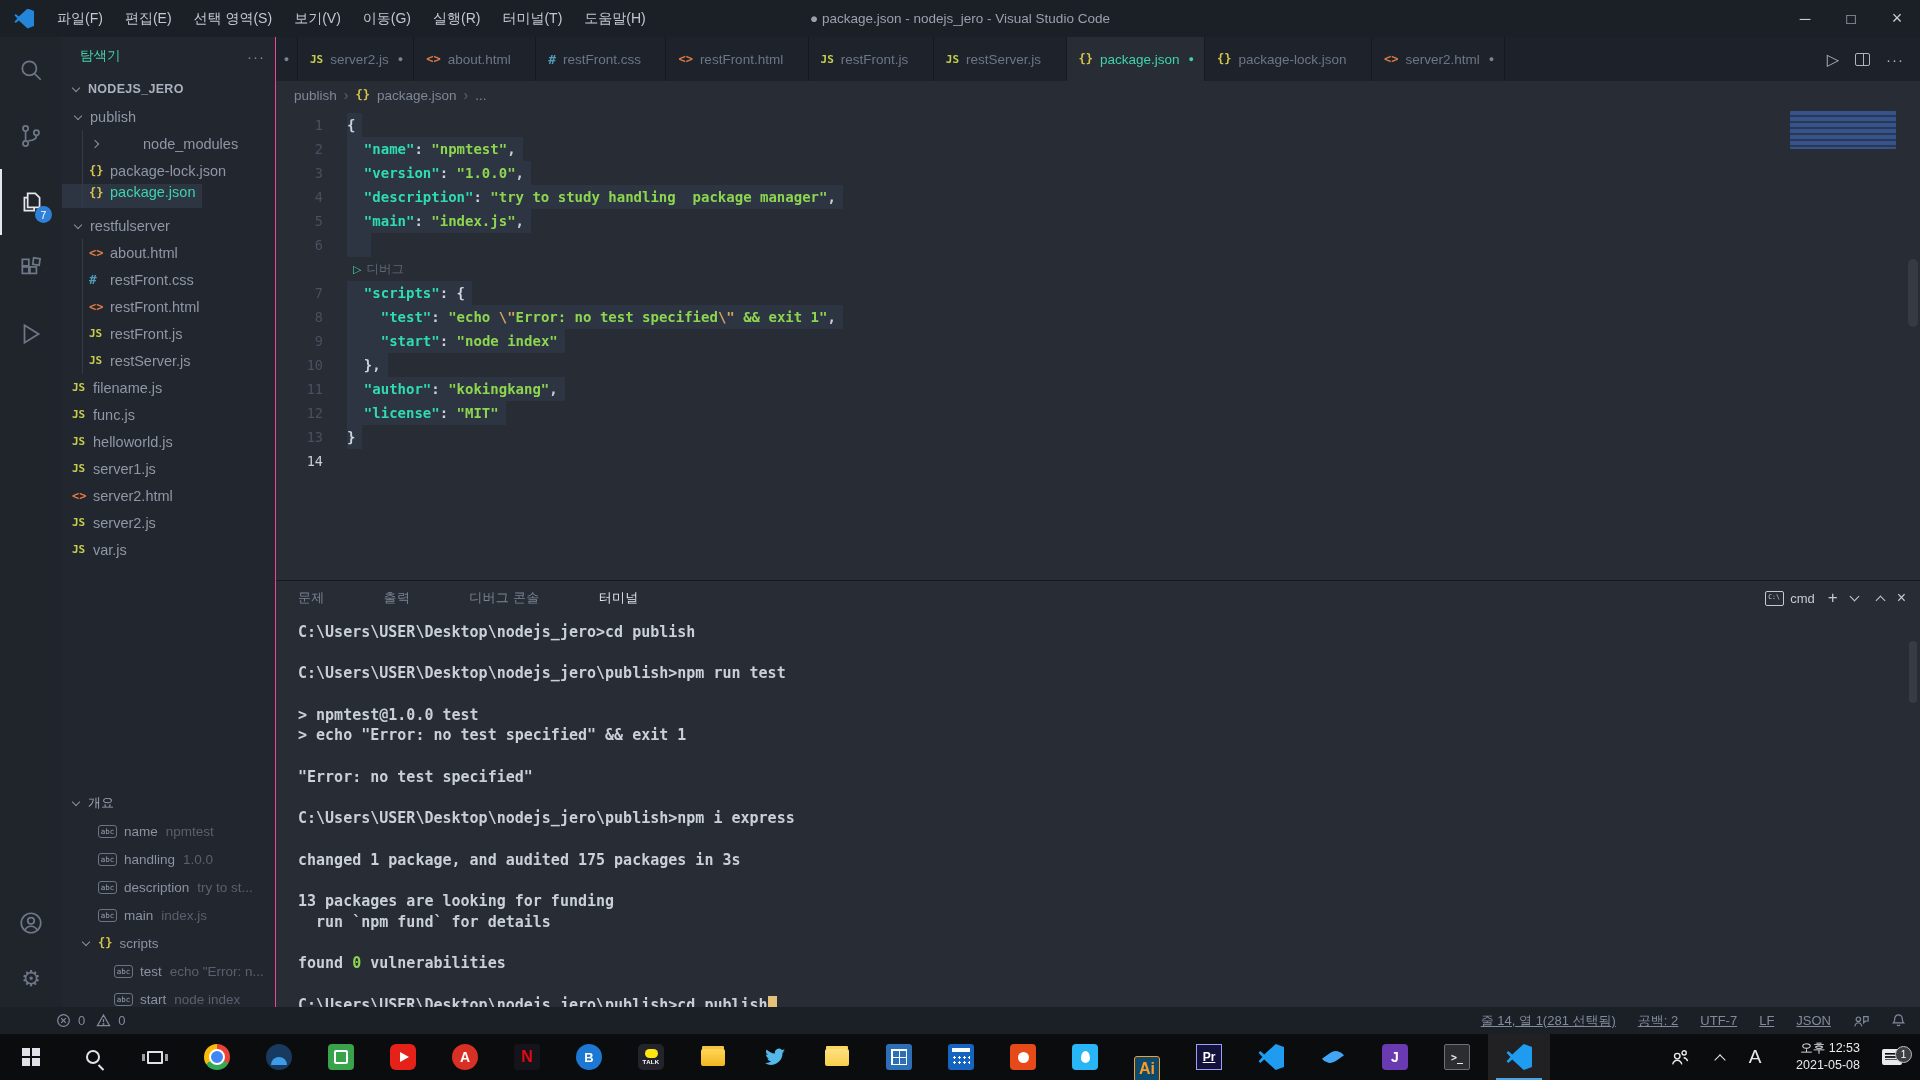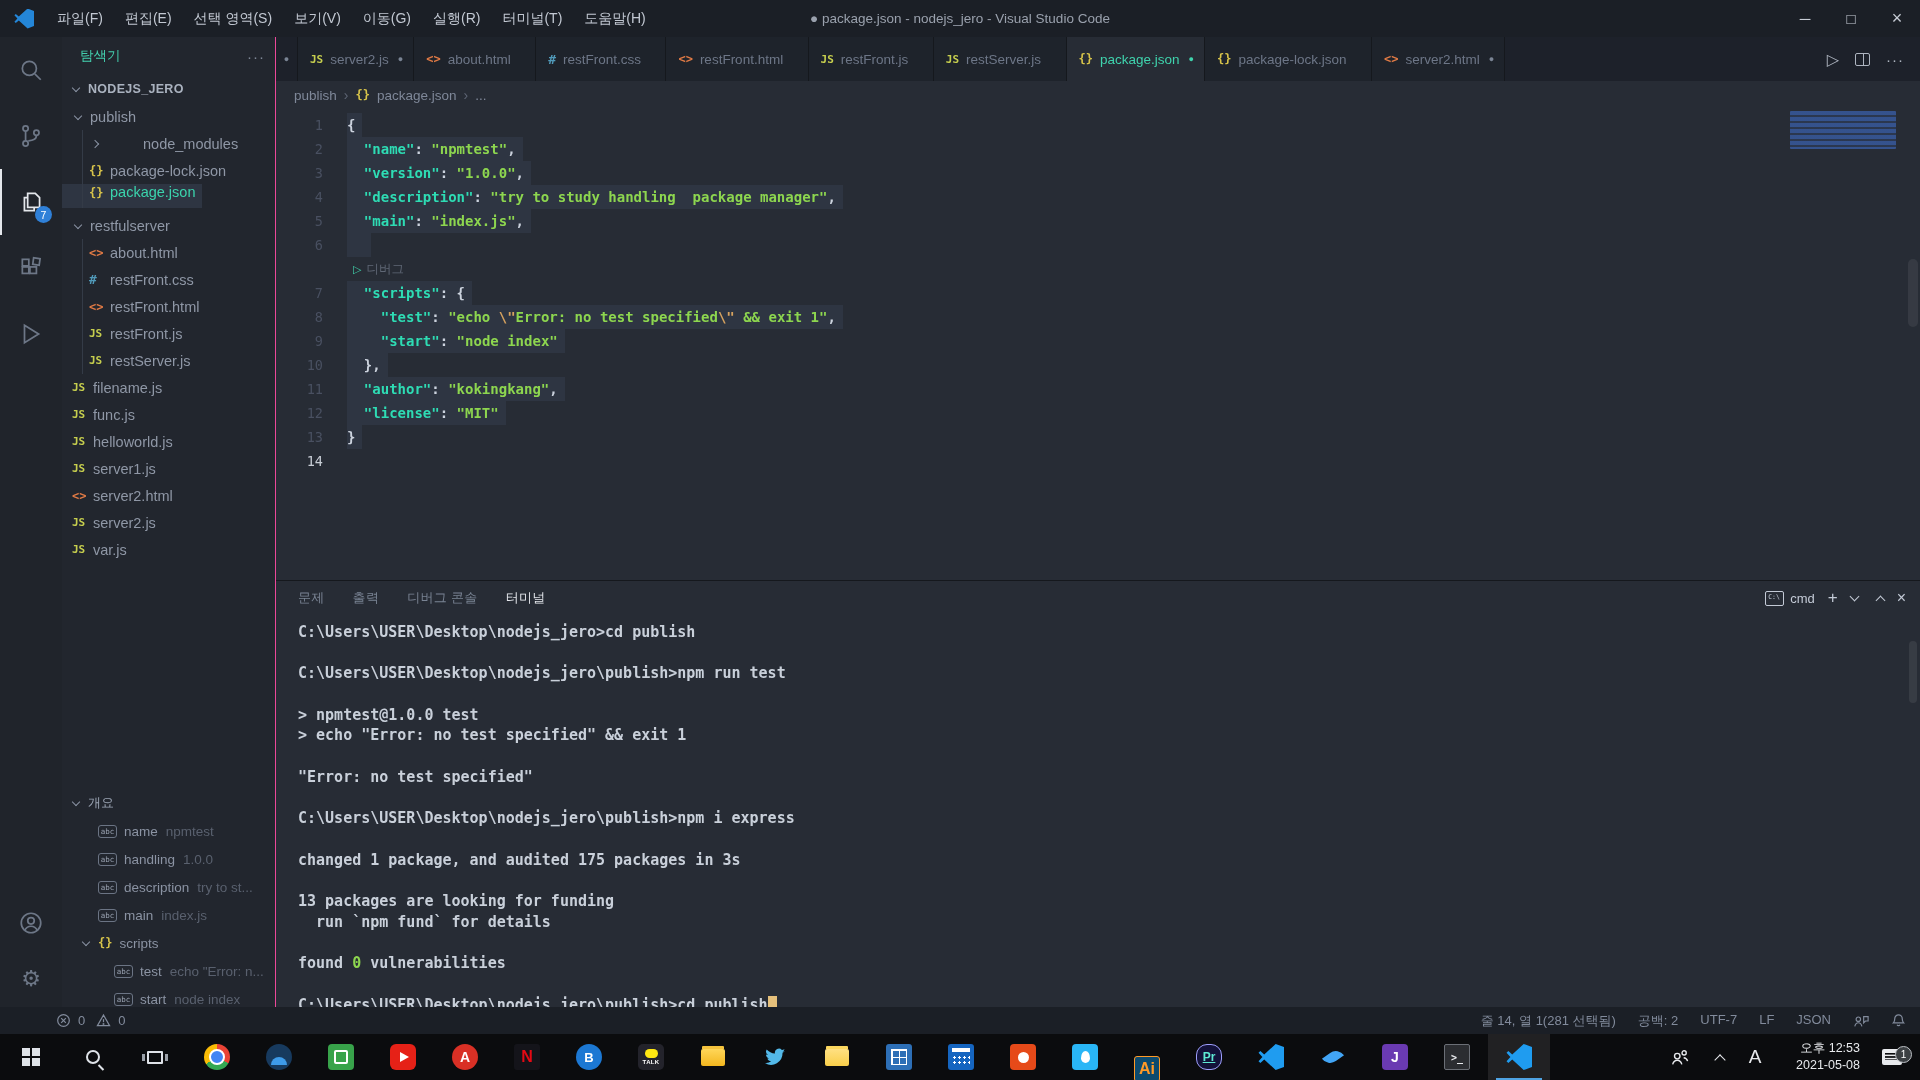--- a/index.html
+++ b/index.html
@@ -111,21 +111,21 @@
   .terminal{flex:1;padding:7px 0 0 22px;font-family:"DejaVu Sans Mono",monospace;font-size:15px;font-weight:600;color:#c9d0da;overflow:hidden;}
   .t-line{min-height:20.7px;line-height:20.7px;white-space:pre;}
   .tc-g{color:#8dd64f;}
   .t-cursor{display:inline-block;width:9px;height:16px;background:#e5c07b;vertical-align:-2px;}
   .term-thumb{position:absolute;right:3px;top:60px;width:8px;height:62px;background:rgba(255,255,255,.08);border-radius:4px;}
 
   
   .statusbar{height:27px;background:#1b1f26;flex:0 0 27px;display:flex;align-items:center;color:#828b9c;font-size:13px;padding:0 14px 0 56px;}
   .sb-left{display:flex;align-items:center;gap:5px;}
   .sb-left svg{margin-right:2px;}
-  .sb-right{margin-left:auto;display:flex;gap:22px;}
+  .sb-right{margin-left:auto;display:flex;align-items:center;gap:22px;text-decoration:underline;}
   .sb-seg{white-space:nowrap;}
   .sb-ic{display:flex;align-items:center;}
 
   
   .taskbar{height:46px;background:#0b0c0e;flex:0 0 46px;display:flex;align-items:stretch;}
   .tb-apps{display:flex;align-items:stretch;}
   .tb-item{width:62px;display:flex;align-items:center;justify-content:center;position:relative;}
   .tb-item.active{background:rgba(255,255,255,.09);}
   .tb-item.active::after{content:'';position:absolute;left:8px;right:8px;bottom:0;height:2px;background:#4fa3e3;}
   .tb-ic{width:26px;height:26px;display:flex;align-items:center;justify-content:center;font-size:12px;font-weight:bold;color:#fff;border-radius:4px;position:relative;}
@@ -161,21 +161,21 @@
     background-size:7px 7px;border:1.5px solid #fff;}
   .ic-calendar{background:#1565c0;border-radius:3px;position:relative;}
   .ic-calendar::before{content:'';position:absolute;top:4px;left:4px;right:4px;height:4px;background:#fff;}
   .ic-calendar::after{content:'';position:absolute;top:11px;left:4px;right:4px;bottom:4px;
     background-image:radial-gradient(#fff 1.2px,transparent 1.3px);background-size:5px 5px;}
   .ic-redapp{background:#e64a19;border-radius:4px;}
   .ic-redapp::after{content:'';width:11px;height:11px;background:#fff;border-radius:50%;}
   .ic-lightblue{background:#29b6f6;border-radius:4px;}
   .ic-lightblue::after{content:'';width:9px;height:12px;background:#fff;border-radius:50% 50% 50% 50%/60% 60% 40% 40%;}
   .ic-ai{background:#0c4a6e;color:#ff9a27;border:1.5px solid #ff9a27;border-radius:3px;font-size:16px;margin-top:24px;}
-  .ic-pr{background:#13123a;color:#5eead4;border:1.5px solid #9e9efc;border-radius:11px;font-size:12px;text-decoration:underline;}
+  .ic-pr{background:#13123a;color:#ffffff;border:1.5px solid #9e9efc;border-radius:0;font-size:12px;text-decoration:underline;}
   .ic-vscode{background:#1f9cf0;border-radius:0;
     clip-path:polygon(68% 0%,100% 12%,100% 88%,68% 100%,24% 60%,9% 73%,2% 66%,17% 50%,2% 34%,9% 27%,24% 40%);}
   .ic-feather{background:none;}
   .ic-feather::after{content:'';width:20px;height:10px;background:#42a5f5;border-radius:0 10px 0 10px;transform:rotate(-35deg);}
   .ic-purplej{background:#6a3ab2;border-radius:4px;font-size:14px;}
   .ic-cmd{background:#2b2d31;border:1px solid #6b6f76;border-radius:2px;color:#e8eaed;font-size:10px;font-family:"DejaVu Sans Mono",monospace;}
 
   .tb-tray{margin-left:auto;display:flex;align-items:center;color:#e8eaed;}
   .tray-people{width:44px;display:flex;justify-content:center;}
   .tray-chevron{width:36px;display:flex;justify-content:center;}
@@ -499,21 +499,21 @@
               <span class="ln cur">14</span>
               <span class="lc"></span>
             </div>
           </div>
         <div class="minimap"></div>
         <div class="scroll-thumb"></div>
       </div>
 
       <div class="panel">
         <div class="panel-header">
-          <div id="ptabs" style="display:flex;height:100%;">
+          <div id="ptabs" style="display:flex;height:100%;gap:31px;">
               <div class="p-tab">문제</div>
               <div class="p-tab">출력</div>
               <div class="p-tab">디버그 콘솔</div>
               <div class="p-tab active">터미널</div>
             </div>
           <div class="p-actions">
             <span class="p-shell">
               <span class="shell-ic">C:\</span>
               <span>cmd</span>
             </span>

